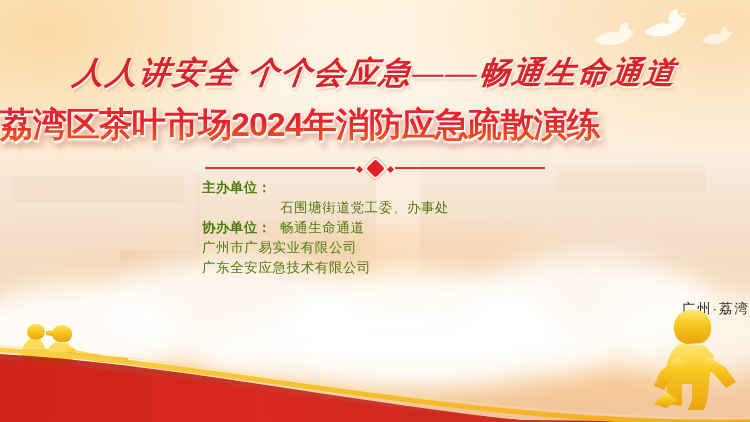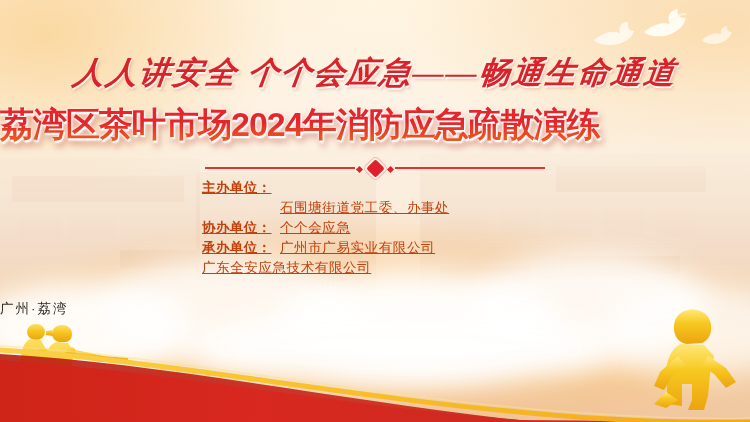--- a/index.html
+++ b/index.html
@@ -91,32 +91,31 @@
     position:absolute;left:50%;top:2px;width:13px;height:13px;margin-left:-6.5px;
     background:#e0202a;transform:rotate(45deg);border-radius:2px;
     box-shadow:0 0 0 2px #fdf3e5, 0 0 0 3px rgba(224,32,42,.25);
   }
   .div-dot{position:absolute;top:6.5px;width:5px;height:5px;background:#e0202a;transform:rotate(45deg);}
   .div-dot.a{left:50%;margin-left:-18px;}
   .div-dot.b{left:50%;margin-left:13px;}
 
   .orgs{
     position:absolute;left:0;right:0;top:178px;
-    font-size:13.5px;color:#c2410c;line-height:20px;
+    font-size:13.5px;color:#4d7c0f;line-height:20px;
     font-family:"Liberation Sans","DejaVu Sans",sans-serif;
-    text-decoration:underline;
   }
   .org-row{display:flex;justify-content:center;}
   .org-row .inner{display:flex;width:346px;}
   .org-label{width:78px;flex:none;font-weight:bold;letter-spacing:.4px;}
   .org-value{flex:1;letter-spacing:.6px;}
   .org-value.indent{padding-left:0;}
 
   .place{
-    position:absolute;left:0;right:0;top:298px;text-align:left;
+    position:absolute;left:0;right:0;top:298px;text-align:right;
     font-size:13.5px;color:#2f2b26;letter-spacing:2px;line-height:22px;
     font-family:"Liberation Sans","DejaVu Sans",sans-serif;
   }
 </style>
 </head>
 <body>
 
 <div id="poster">
 
   <div class="bg-base"></div>
@@ -193,26 +192,25 @@
       </div>
       <div class="org-row">
         <div class="inner">
           <div class="org-label"></div>
           <div class="org-value indent">石围塘街道党工委、办事处</div>
         </div>
       </div>
       <div class="org-row">
         <div class="inner">
           <div class="org-label">协办单位：</div>
-          <div class="org-value">个个会应急</div>
-        </div>
-      </div>
-      <div class="org-row">
-        <div class="inner">
-          <div class="org-label">承办单位：</div>
+          <div class="org-value">畅通生命通道</div>
+        </div>
+      </div>
+      <div class="org-row">
+        <div class="inner">
           <div class="org-value">广州市广易实业有限公司</div>
         </div>
       </div>
       <div class="org-row">
         <div class="inner">
           <div class="org-value">广东全安应急技术有限公司</div>
         </div>
       </div>
     </div>
 

